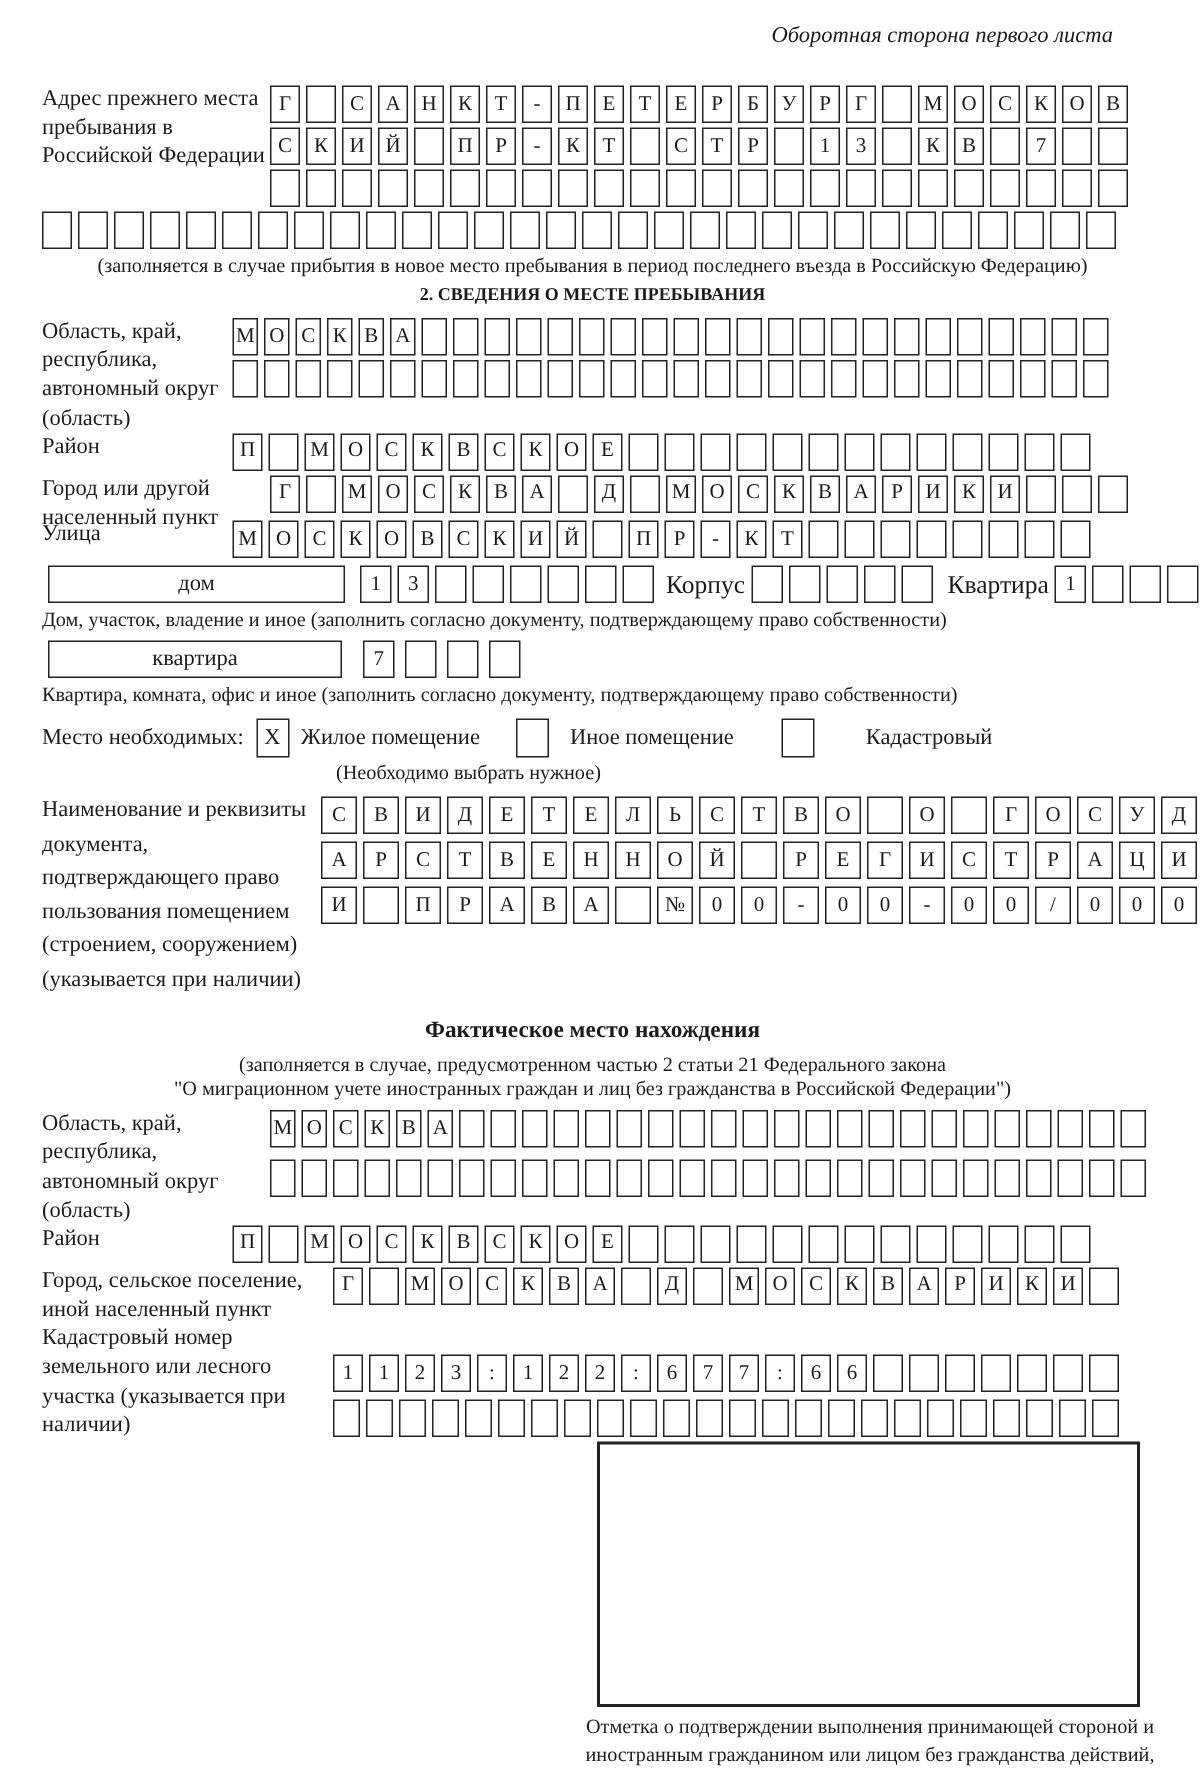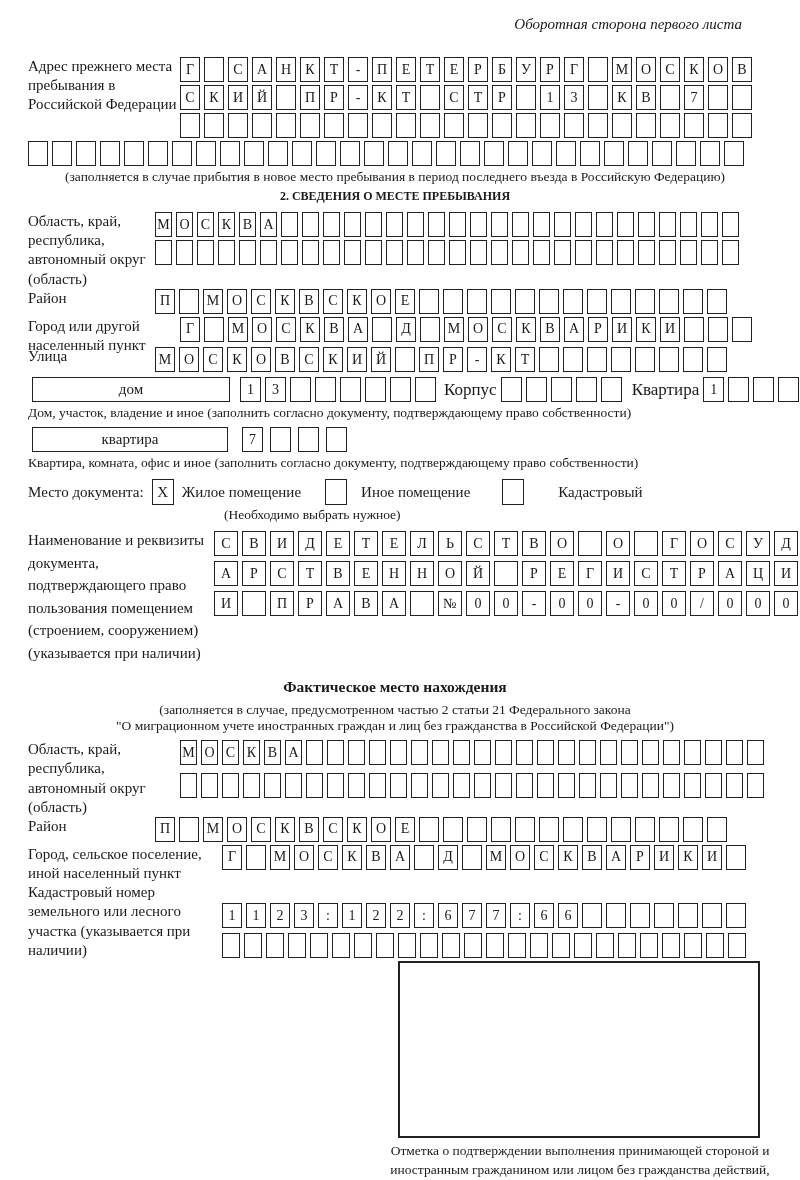--- a/index.html
+++ b/index.html
@@ -357,21 +357,21 @@
     <div class="boxrow r8h" style="margin-left:14px;gap:7px;">
         <span class="cell">7</span>
         <span class="cell"></span>
         <span class="cell"></span>
         <span class="cell"></span>
       </div>
   </div>
   <div class="note">Квартира, комната, офис и иное (заполнить согласно документу, подтверждающему право собственности)</div>
 
   <div class="stayrow">
-    <span>Место документа:</span>
+    <span>Место необходимых:</span>
     <span class="checkbox" style="margin-left:8px;">X</span>
     <span style="margin-left:8px;">Жилое помещение</span>
     <span class="checkbox" style="margin-left:24px;"></span>
     <span style="margin-left:14px;">Иное помещение</span>
     <span class="checkbox" style="margin-left:32px;"></span>
     <span style="margin-left:34px;">Кадастровый</span>
   </div>
   <div class="note" style="margin-left:196px;margin-bottom:6px;">(Необходимо выбрать нужное)</div>
 
   <div class="flexrow">

